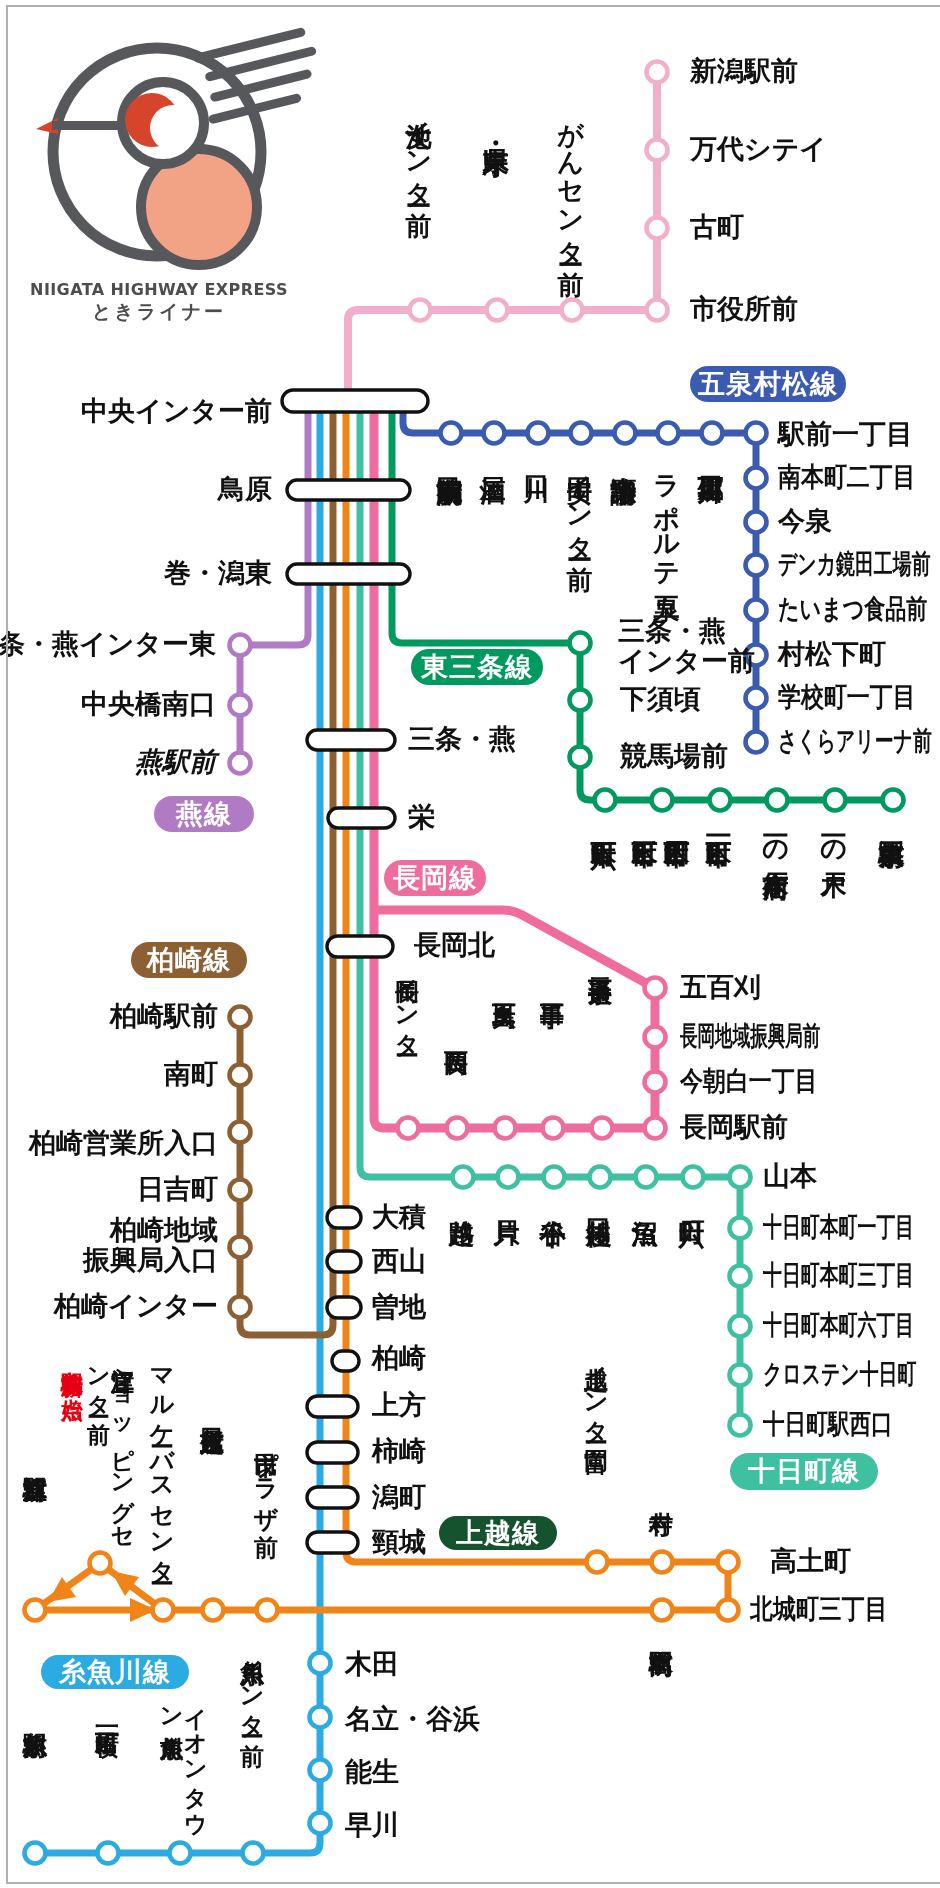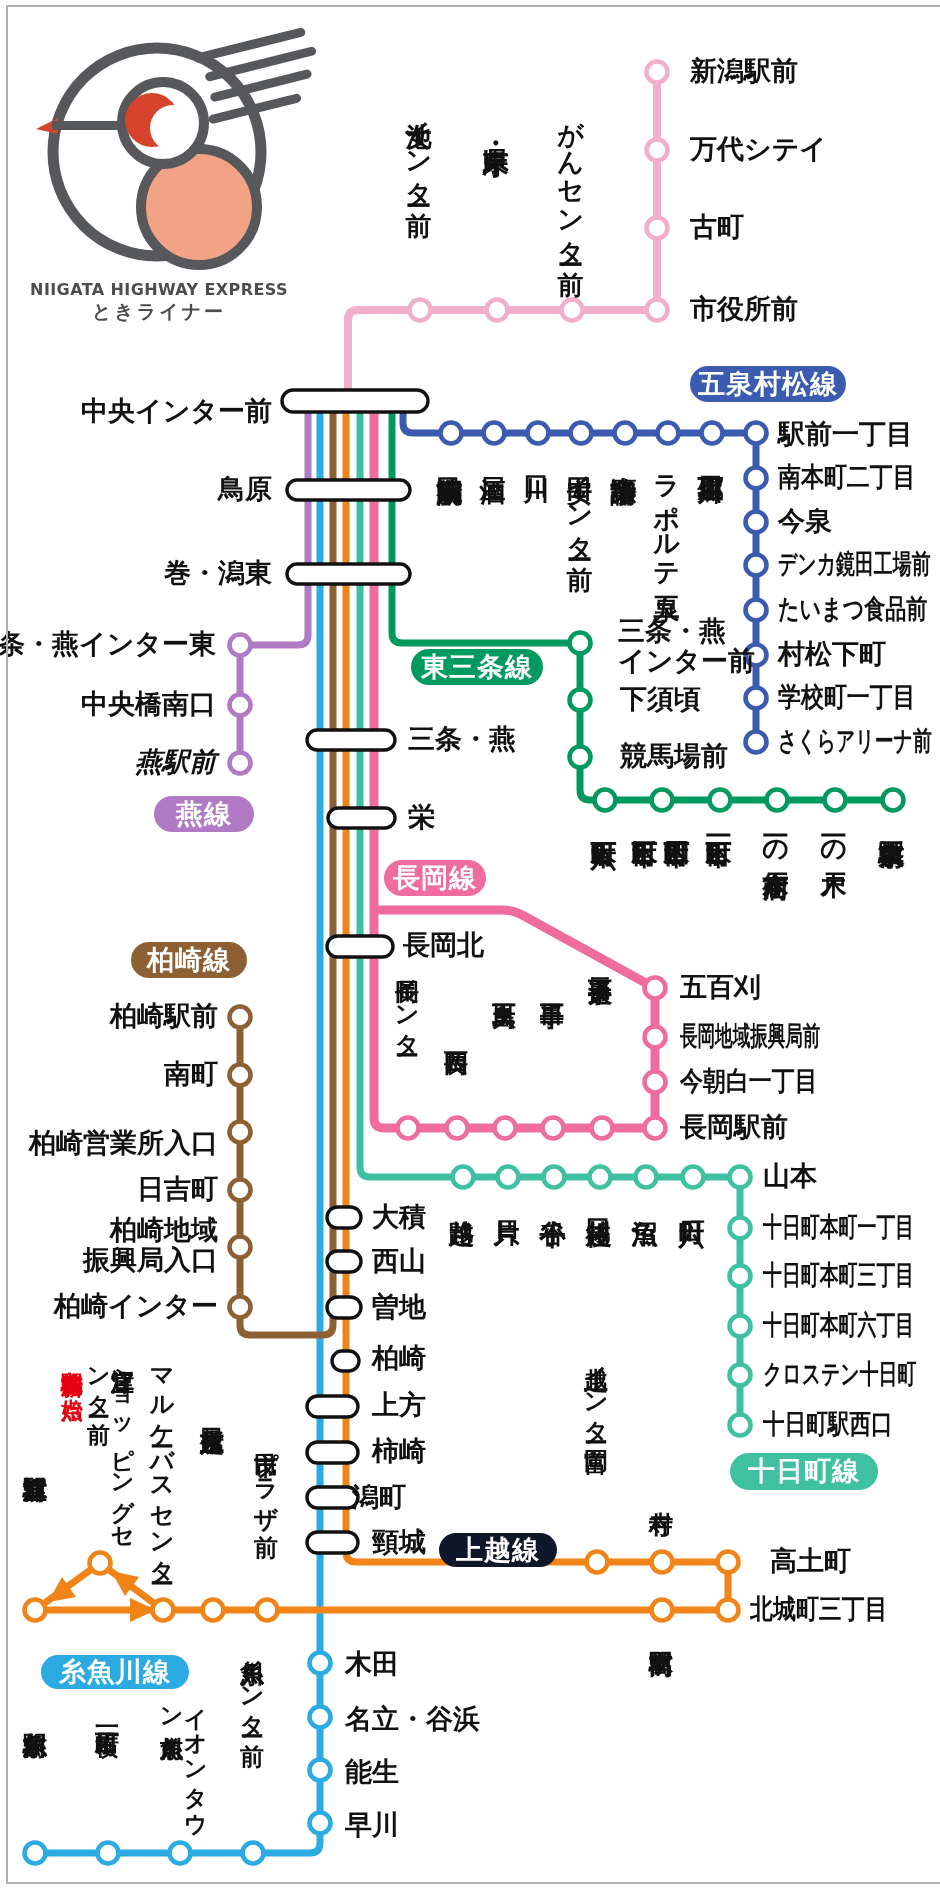--- a/index.html
+++ b/index.html
@@ -188,28 +188,28 @@
       <div class="lbl" style="font-size: 27px; top: 565px; left: 778px; transform-origin: left center; transform: translateY(-53%) scaleX(0.7); white-space: pre;">デンカ鏡田工場前</div>
       <div class="lbl" style="font-size: 27px; top: 610px; left: 778px; transform-origin: left center; transform: translateY(-53%) scaleX(0.78); white-space: pre;">たいまつ食品前</div>
       <div class="lbl" style="font-size: 27px; top: 655px; left: 778px; transform-origin: left center; transform: translateY(-53%); white-space: pre;">村松下町</div>
       <div class="lbl" style="font-size: 27px; top: 698px; left: 778px; transform-origin: left center; transform: translateY(-53%) scaleX(0.85); white-space: pre;">学校町一丁目</div>
       <div class="lbl" style="font-size: 27px; top: 742px; left: 778px; transform-origin: left center; transform: translateY(-53%) scaleX(0.7); white-space: pre;">さくらアリーナ前</div>
       <div class="lbl" style="font-size: 27px; top: 412px; right: 668px; text-align: right; transform-origin: right center; transform: translateY(-53%); white-space: pre;">中央インター前</div>
       <div class="lbl" style="font-size: 27px; top: 490px; right: 668px; text-align: right; transform-origin: right center; transform: translateY(-53%); white-space: pre;">鳥原</div>
       <div class="lbl" style="font-size: 27px; top: 574px; right: 668px; text-align: right; transform-origin: right center; transform: translateY(-53%); white-space: pre;">巻・潟東</div>
       <div class="lbl" style="font-size: 27px; top: 740px; left: 408px; transform-origin: left center; transform: translateY(-53%); white-space: pre;">三条・燕</div>
       <div class="lbl" style="font-size: 27px; top: 818px; left: 408px; transform-origin: left center; transform: translateY(-53%); white-space: pre;">栄</div>
-      <div class="lbl" style="font-size: 27px; top: 946px; left: 403px; transform-origin: left center; transform: translateY(-53%); white-space: pre;">長岡北</div>
+      <div class="lbl" style="font-size: 27px; top: 946px; left: 414px; transform-origin: left center; transform: translateY(-53%); white-space: pre;">長岡北</div>
       <div class="lbl" style="font-size: 27px; top: 1218px; left: 372px; transform-origin: left center; transform: translateY(-53%); white-space: pre;">大積</div>
       <div class="lbl" style="font-size: 27px; top: 1262px; left: 372px; transform-origin: left center; transform: translateY(-53%); white-space: pre;">西山</div>
       <div class="lbl" style="font-size: 27px; top: 1308px; left: 372px; transform-origin: left center; transform: translateY(-53%); white-space: pre;">曽地</div>
       <div class="lbl" style="font-size: 27px; top: 1361px; left: 372px; transform-origin: left center; transform: translateY(-53%); white-space: pre; font-family: Liberation Mono, monospace;">柏崎</div>
       <div class="lbl" style="font-size: 27px; top: 1406px; left: 372px; transform-origin: left center; transform: translateY(-53%); white-space: pre;">上方</div>
       <div class="lbl" style="font-size: 27px; top: 1452px; left: 372px; transform-origin: left center; transform: translateY(-53%); white-space: pre;">柿崎</div>
-      <div class="lbl" style="font-size: 27px; top: 1498px; left: 352px; transform-origin: left center; transform: translateY(-53%); white-space: pre;">潟町</div>
+      <div class="lbl" style="font-size: 27px; top: 1498px; left: 372px; transform-origin: left center; transform: translateY(-53%); white-space: pre;">潟町</div>
       <div class="lbl" style="font-size: 27px; top: 1543px; left: 372px; transform-origin: left center; transform: translateY(-53%); white-space: pre;">頸城</div>
       <div class="lbl" style="font-size: 27px; top: 645px; right: 724px; text-align: right; transform-origin: right center; transform: translateY(-53%); white-space: pre;">三条・燕インター東</div>
       <div class="lbl" style="font-size: 27px; top: 705px; right: 724px; text-align: right; transform-origin: right center; transform: translateY(-53%); white-space: pre;">中央橋南口</div>
       <div class="lbl" style="font-size: 27px; top: 763px; right: 724px; text-align: right; transform-origin: right center; transform: translateY(-53%); white-space: pre; font-style: italic;">燕駅前</div>
       <div class="lbl" style="font-size: 27px; top: 648px; left: 618px; transform-origin: left center; transform: translateY(-53%); white-space: pre;">三条・燕
 インター前</div>
       <div class="lbl" style="font-size: 27px; top: 700px; left: 620px; transform-origin: left center; transform: translateY(-53%); white-space: pre;">下須頃</div>
       <div class="lbl" style="font-size: 27px; top: 757px; left: 620px; transform-origin: left center; transform: translateY(-53%); white-space: pre;">競馬場前</div>
       <div class="lbl v" style="font-size: 26px; top: 822px; height: 138px; left: 590px;">本町六丁目</div>
       <div class="lbl v" style="font-size: 26px; top: 822px; height: 138px; left: 631px;">本町三丁目</div>
@@ -263,19 +263,19 @@
       <div class="lbl" style="font-size: 27px; top: 1826px; left: 345px; transform-origin: left center; transform: translateY(-53%); white-space: pre;">早川</div>
       <div class="lbl v" style="font-size: 24px; top: 1642px; height: 198px; left: 239px;">糸魚川インター前</div>
       <div class="lbl v" style="font-size: 23px; top: 1692px; height: 144px; width: 52px; left: 155px;">イオンタウン糸魚川前</div>
       <div class="lbl v" style="font-size: 24px; top: 1714px; height: 126px; left: 94px;">横町一丁目</div>
       <div class="lbl v" style="font-size: 24px; top: 1714px; height: 126px; left: 22px;">糸魚川駅前</div>
       <div class="badge" style="left: 690px; top: 366px; width: 156px; height: 36px; border-radius: 18px; background: rgb(58, 91, 176);">五泉村松線</div>
       <div class="badge" style="left: 411px; top: 649px; width: 132px; height: 36px; border-radius: 18px; background: rgb(0, 154, 94);">東三条線</div>
       <div class="badge" style="left: 154px; top: 796px; width: 100px; height: 36px; border-radius: 18px; background: rgb(176, 122, 196);">燕線</div>
       <div class="badge" style="left: 384px; top: 860px; width: 102px; height: 36px; border-radius: 18px; background: rgb(238, 109, 158);">長岡線</div>
       <div class="badge" style="left: 131px; top: 942px; width: 116px; height: 36px; border-radius: 18px; background: rgb(141, 96, 52);">柏崎線</div>
-      <div class="badge" style="left: 439px; top: 1516px; width: 118px; height: 34px; border-radius: 17px; background: #0f172a; margin-top: 17px;">上越線</div>
+      <div class="badge" style="left: 439px; top: 1516px; width: 118px; height: 34px; border-radius: 17px; background: #14532d;">上越線</div>
       <div class="badge" style="left: 730px; top: 1452.5px; width: 148px; height: 37px; border-radius: 18.5px; background: rgb(62, 192, 161);">十日町線</div>
       <div class="badge" style="left: 41px; top: 1655px; width: 148px; height: 34px; border-radius: 17px; background: rgb(44, 170, 226);">糸魚川線</div>
     </div>
 
   <div id="frame"></div>
 </div>
 
 </body></html>

